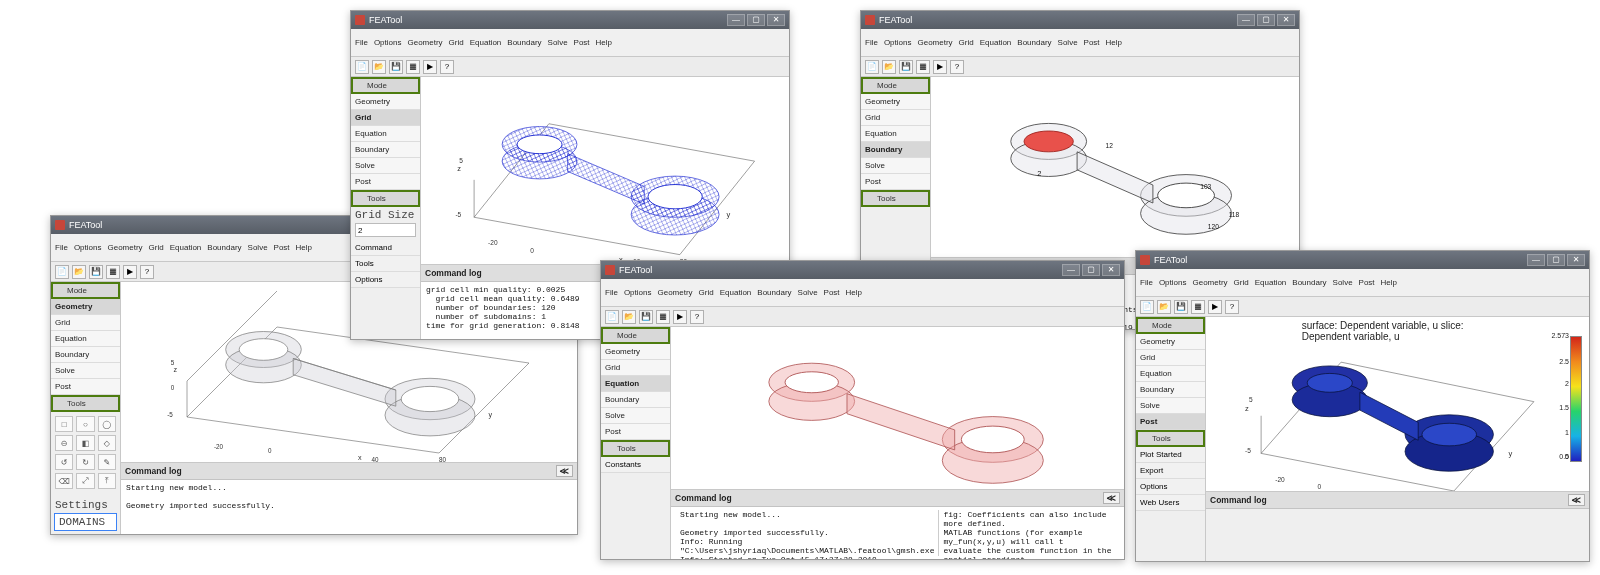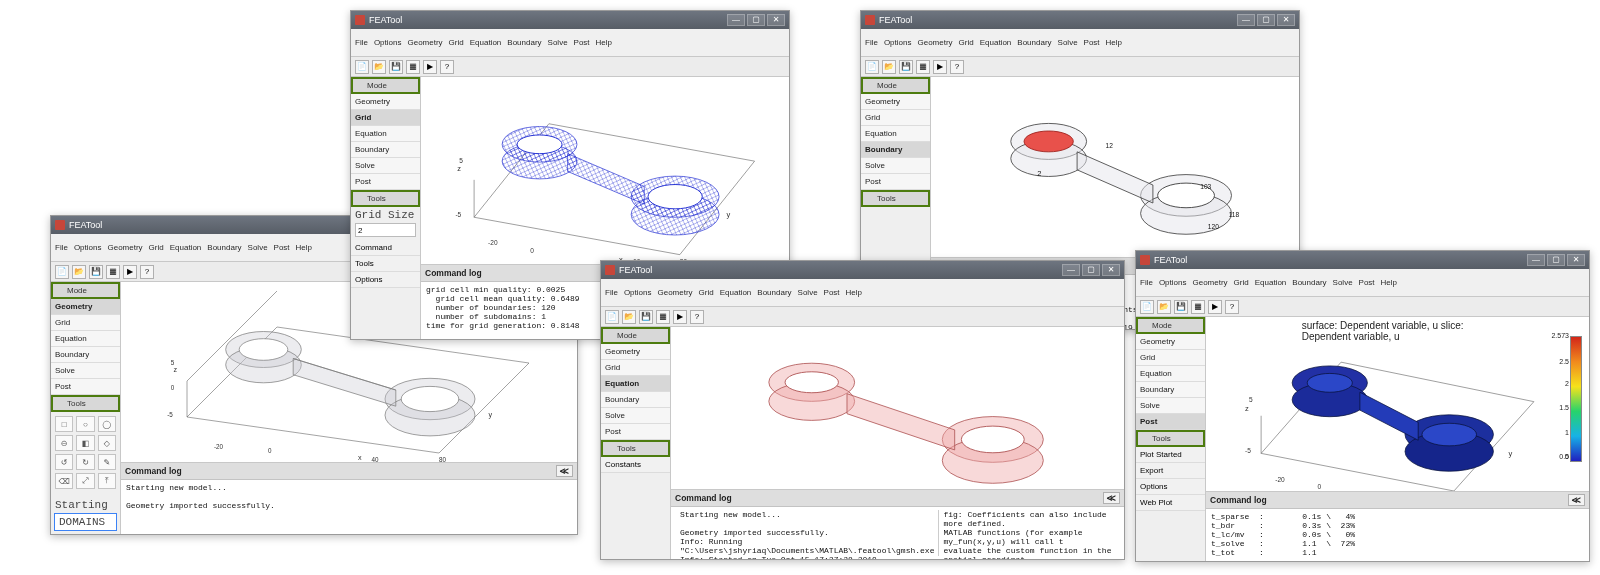--- a/index.html
+++ b/index.html
@@ -238,21 +238,21 @@
         <div class="cell">◧</div>
         <div class="cell">◇</div>
         <div class="cell">↺</div>
         <div class="cell">↻</div>
         <div class="cell">✎</div>
         <div class="cell">⌫</div>
         <div class="cell">⤢</div>
         <div class="cell">⤒</div>
       </div>
       <div style="flex:1"></div>
-      <div class="side-small">Starting</div>
+      <div class="side-small">Settings</div>
       <div class="side-small" style="background:#fff;border:1px solid #3b82f6;margin:0 3px 3px;">DOMAINS</div>
     </div>
     <div class="canvas-wrap">
       <div class="canvas">
         <svg viewBox="0 0 460 200" width="100%" height="100%" preserveAspectRatio="xMidYMid meet">
           <g stroke="#555" stroke-width="0.6" fill="none">
             <polygon points="50,150 330,190 430,90 150,50"></polygon>
             <line x1="50" y1="150" x2="50" y2="110"></line>
             <line x1="50" y1="110" x2="150" y2="10"></line>
           </g>
@@ -571,21 +571,21 @@
       <div class="side-item">Geometry</div>
       <div class="side-item">Grid</div>
       <div class="side-item">Equation</div>
       <div class="side-item">Boundary</div>
       <div class="side-item">Solve</div>
       <div class="side-item active">Post</div>
       <div class="side-hdr">Tools</div>
       <div class="side-sub">Plot Started</div>
       <div class="side-sub">Export</div>
       <div class="side-sub">Options</div>
-      <div class="side-sub">Web Plot</div>
+      <div class="side-sub">Web Users</div>
     </div>
     <div class="canvas-wrap">
       <div class="canvas">
         <div class="plot-title">surface: Dependent variable, u  slice: Dependent variable, u</div>
         <svg viewBox="0 0 360 185" width="100%" height="100%" preserveAspectRatio="xMidYMid meet">
           <g stroke="#555" stroke-width="0.6" fill="none">
             <polygon points="35,145 240,185 325,90 120,48"></polygon>
             <line x1="35" y1="145" x2="35" y2="105"></line>
           </g>
           <g stroke="#08113a" stroke-width="0.8">
@@ -615,21 +615,16 @@
         <div class="cb-tick" style="top:66%">1</div>
         <div class="cb-tick" style="top:80%">0.5</div>
         <div class="cb-tick" style="bottom:28px;top:auto">0</div>
       </div>
       <div class="log-area" style="height:70px;">
         <div class="log-hdr">
           <span>Command log</span>
           <div class="spacer"></div>
           <div class="collapse">≪</div>
         </div>
-        <div class="log-body">t_sparse  :        0.1s \   4%
-t_bdr     :        0.3s \  23%
-t_lc/mv   :        0.0s \   0%
-t_solve   :        1.1  \  72%
-t_tot     :        1.1</div>
       </div>
     </div>
   </div>
 </div>
 
 </body></html>

